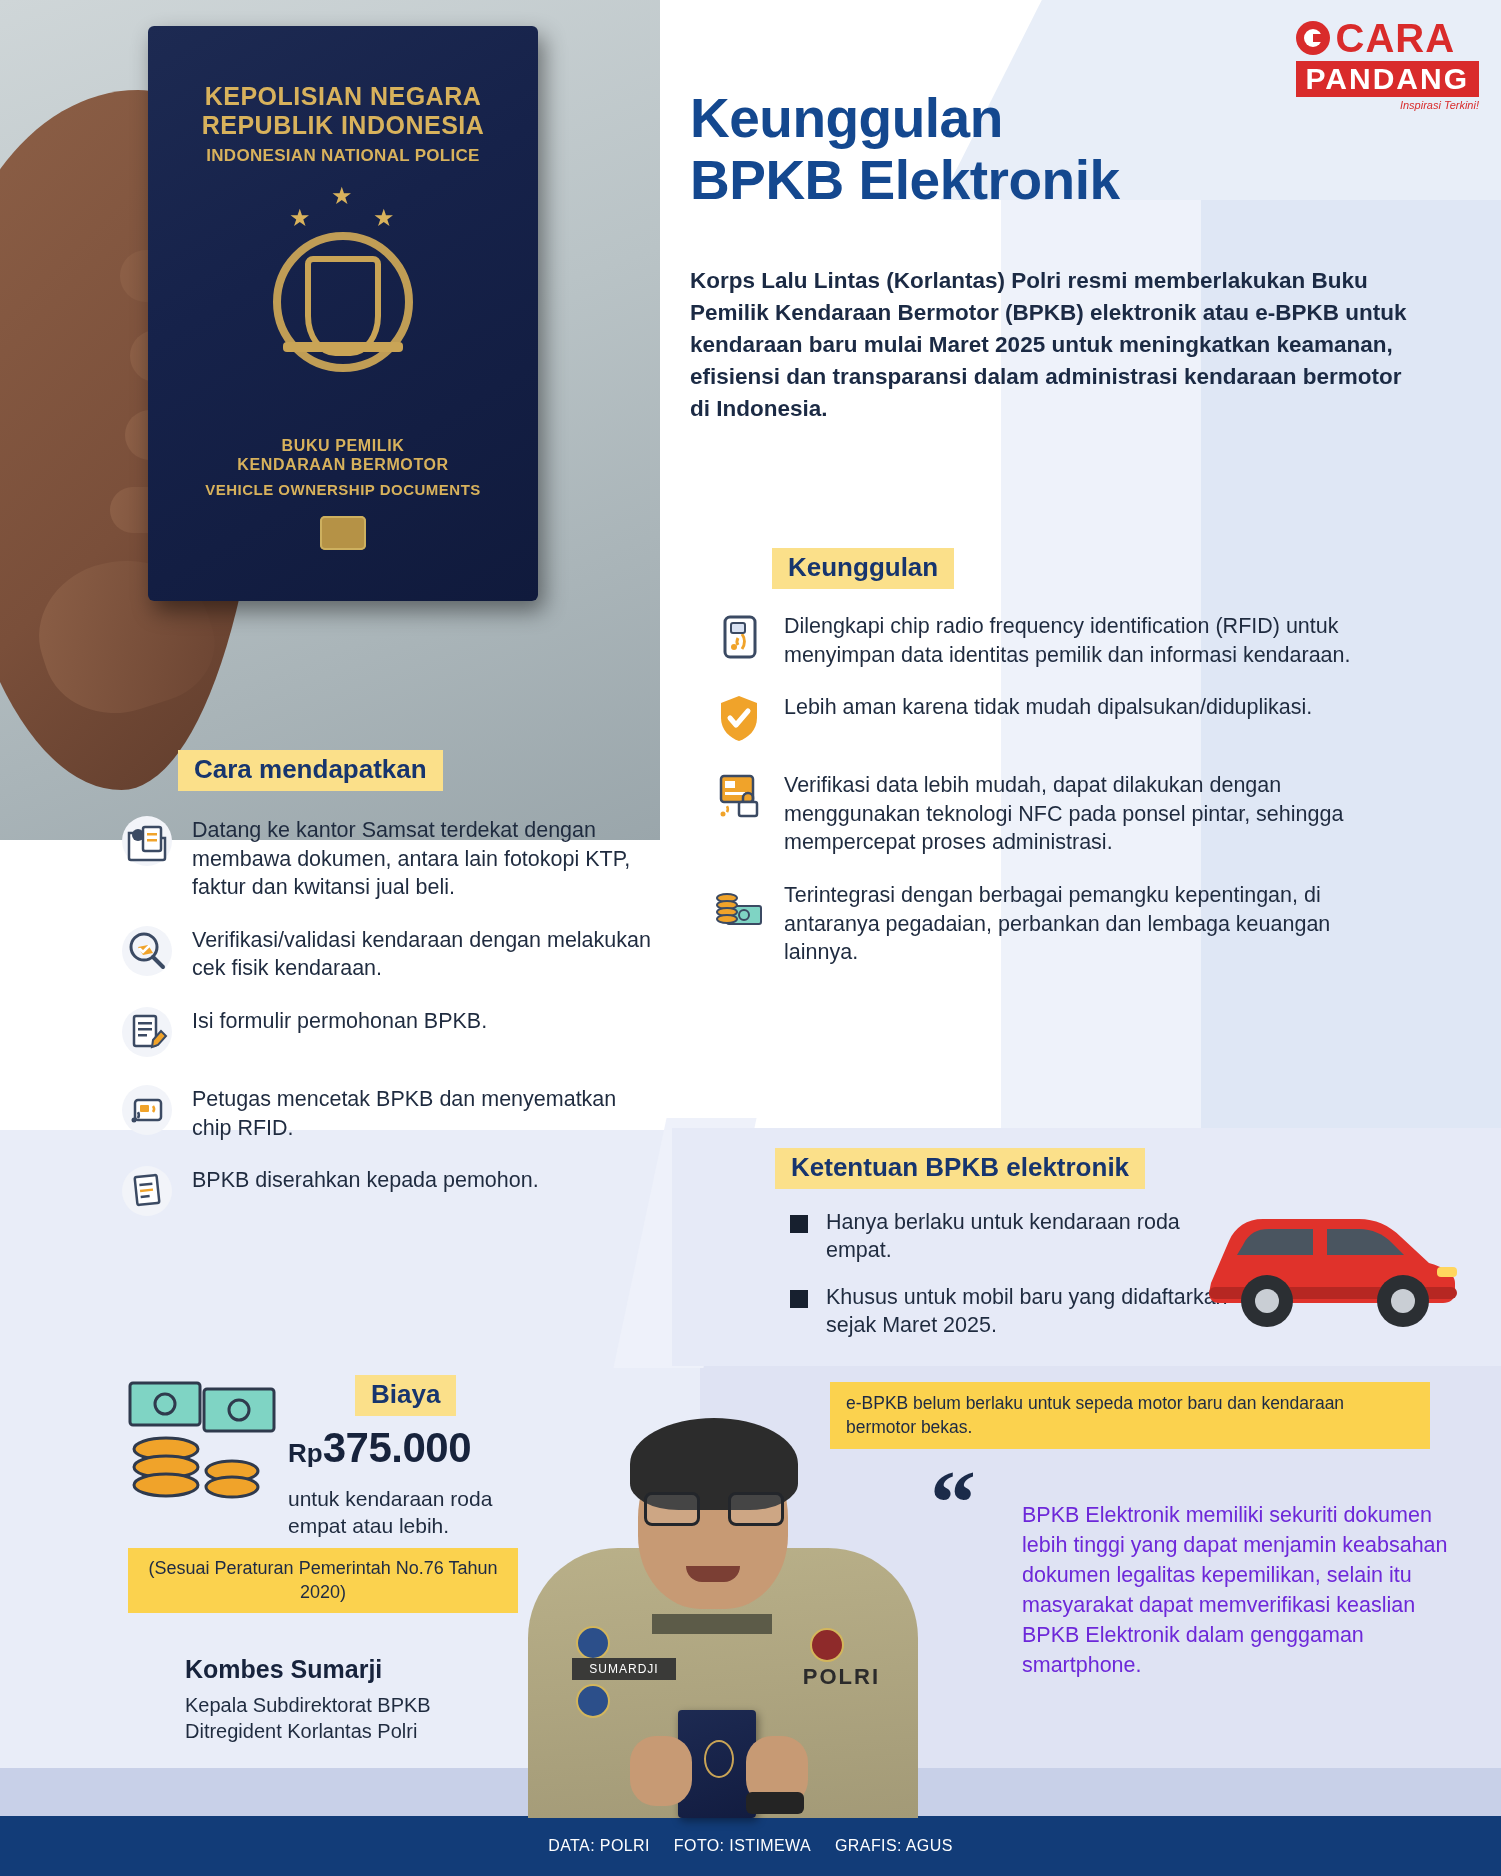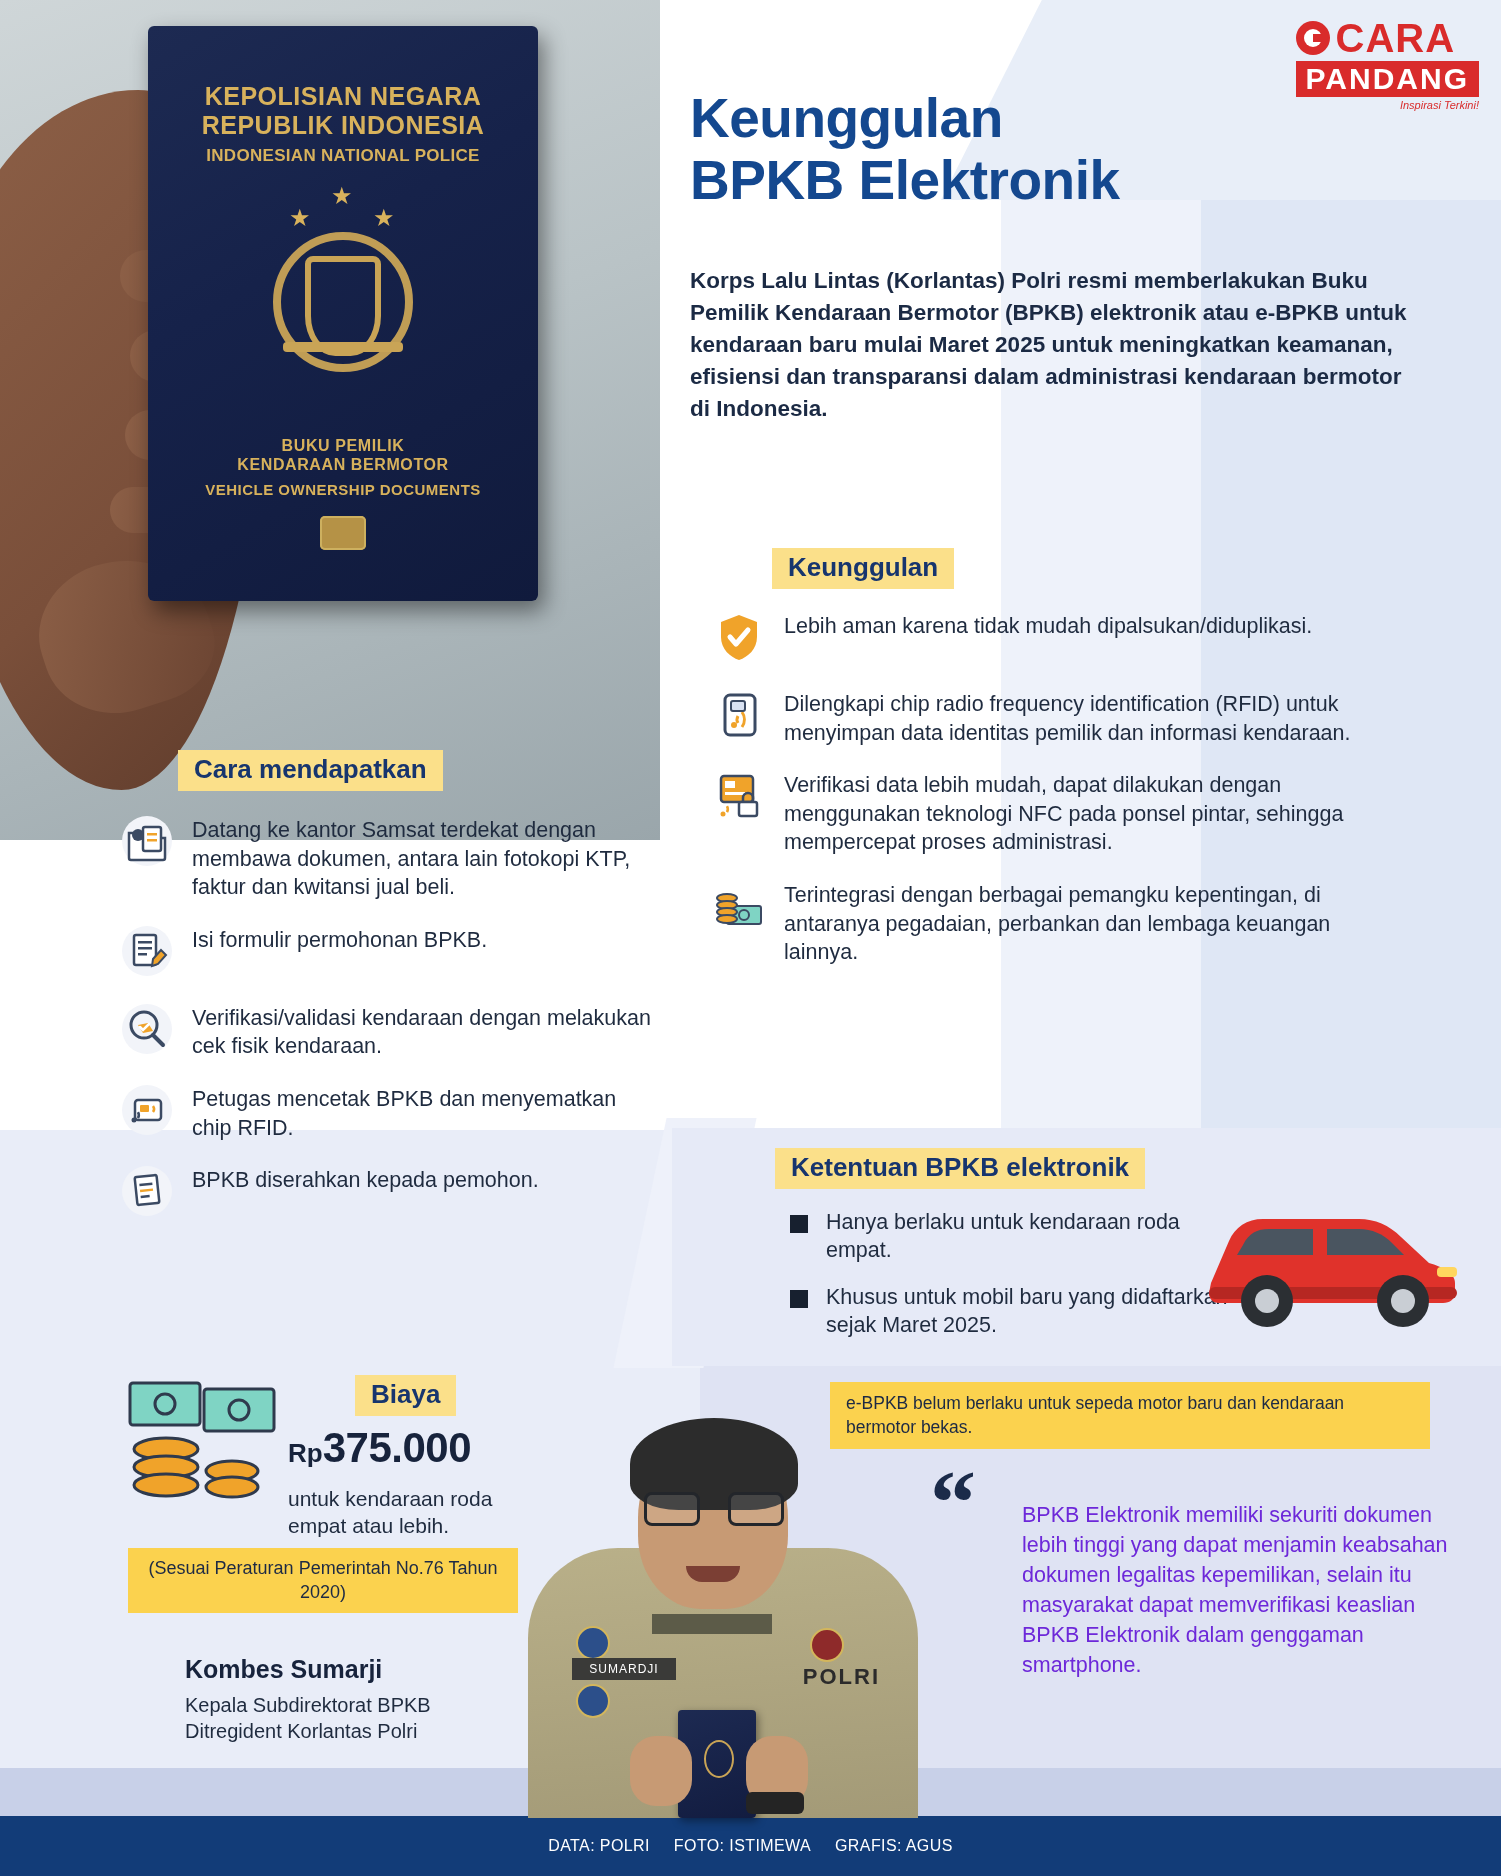--- a/index.html
+++ b/index.html
@@ -445,38 +445,38 @@
 <div class="intro">Korps Lalu Lintas (Korlantas) Polri resmi memberlakukan Buku Pemilik Kendaraan Bermotor (BPKB) elektronik atau e-BPKB untuk kendaraan baru mulai Maret 2025 untuk meningkatkan keamanan, efisiensi dan transparansi dalam administrasi kendaraan bermotor di Indonesia.</div>
 
 <div class="hl-sec" id="hl-keunggulan">
   <span class="hl">Keunggulan</span>
 </div>
 
 <div class="list-keunggulan">
   <div class="item">
     <div class="ico">
       <svg width="56" height="56" viewBox="0 0 56 56">
-        <path d="M28 6 L46 13 V28 C46 40 37 48 28 51 C19 48 10 40 10 28 V13 Z" fill="#f0a32a"></path>
-        <path d="M19 28 l6 7 l12 -14" fill="none" stroke="#ffffff" stroke-width="5" stroke-linecap="round" stroke-linejoin="round"></path>
-      </svg>
-    </div>
-    <div class="txt">Lebih aman karena tidak mudah dipalsukan/diduplikasi.</div>
-  </div>
-
-  <div class="item">
-    <div class="ico">
-      <svg width="56" height="56" viewBox="0 0 56 56">
         <rect x="14" y="8" width="30" height="40" rx="5" fill="none" stroke="#3b4a63" stroke-width="3"></rect>
         <circle cx="23" cy="38" r="3" fill="#f0a32a"></circle>
         <path d="M27 36 a7 7 0 0 1 0 -7" fill="none" stroke="#f0a32a" stroke-width="3"></path>
         <path d="M31 40 a13 13 0 0 0 0 -15" fill="none" stroke="#f0a32a" stroke-width="3"></path>
         <rect x="20" y="14" width="14" height="10" rx="2" fill="#d9e2f2" stroke="#3b4a63" stroke-width="2"></rect>
       </svg>
     </div>
     <div class="txt">Dilengkapi chip radio frequency identification (RFID) untuk menyimpan data identitas pemilik dan informasi kendaraan.</div>
+  </div>
+
+  <div class="item">
+    <div class="ico">
+      <svg width="56" height="56" viewBox="0 0 56 56">
+        <path d="M28 6 L46 13 V28 C46 40 37 48 28 51 C19 48 10 40 10 28 V13 Z" fill="#f0a32a"></path>
+        <path d="M19 28 l6 7 l12 -14" fill="none" stroke="#ffffff" stroke-width="5" stroke-linecap="round" stroke-linejoin="round"></path>
+      </svg>
+    </div>
+    <div class="txt">Lebih aman karena tidak mudah dipalsukan/diduplikasi.</div>
   </div>
 
   <div class="item">
     <div class="ico">
       <svg width="56" height="56" viewBox="0 0 56 56">
         <rect x="10" y="8" width="32" height="26" rx="3" fill="#f0a32a" stroke="#3b4a63" stroke-width="2.5"></rect>
         <rect x="14" y="13" width="10" height="7" fill="#ffffff"></rect>
         <rect x="14" y="24" width="20" height="3" fill="#ffffff"></rect>
         <rect x="28" y="34" width="18" height="14" rx="2" fill="#ffffff" stroke="#3b4a63" stroke-width="2.5"></rect>
         <path d="M32 34 v-4 a5 5 0 0 1 10 0 v4" fill="none" stroke="#3b4a63" stroke-width="2.5"></path>
@@ -518,41 +518,41 @@
         <circle cx="19" cy="22" r="6" fill="#3b4a63"></circle>
       </svg>
     </div>
     <div class="txt">Datang ke kantor Samsat terdekat dengan membawa dokumen, antara lain fotokopi KTP, faktur dan kwitansi jual beli.</div>
   </div>
 
   <div class="item">
     <div class="ico">
       <svg width="56" height="56" viewBox="0 0 56 56">
         <circle cx="28" cy="28" r="25" fill="#f2f4f9"></circle>
+        <circle cx="25" cy="24" r="13" fill="none" stroke="#3b4a63" stroke-width="3"></circle>
+        <line x1="34" y1="34" x2="44" y2="44" stroke="#3b4a63" stroke-width="4" stroke-linecap="round"></line>
+        <path d="M24 32 l-5 -8 l10 -2 l5 8 Z" fill="#f0a32a"></path>
+        <path d="M21 26 l3 3 l6 -6" fill="none" stroke="#ffffff" stroke-width="2.5" stroke-linecap="round"></path>
+      </svg>
+    </div>
+    <div class="txt">Verifikasi/validasi kendaraan dengan melakukan cek fisik kendaraan.</div>
+  </div>
+
+  <div class="item">
+    <div class="ico">
+      <svg width="56" height="56" viewBox="0 0 56 56">
+        <circle cx="28" cy="28" r="25" fill="#f2f4f9"></circle>
         <rect x="15" y="12" width="22" height="30" rx="2" fill="#ffffff" stroke="#3b4a63" stroke-width="2.5"></rect>
         <rect x="19" y="18" width="14" height="2.5" fill="#3b4a63"></rect>
         <rect x="19" y="24" width="14" height="2.5" fill="#3b4a63"></rect>
         <rect x="19" y="30" width="9" height="2.5" fill="#3b4a63"></rect>
         <path d="M34 36 l8 -9 l5 5 l-8 9 l-6 2 Z" fill="#f0a32a" stroke="#3b4a63" stroke-width="2"></path>
       </svg>
     </div>
     <div class="txt">Isi formulir permohonan BPKB.</div>
-  </div>
-
-  <div class="item">
-    <div class="ico">
-      <svg width="56" height="56" viewBox="0 0 56 56">
-        <circle cx="28" cy="28" r="25" fill="#f2f4f9"></circle>
-        <circle cx="25" cy="24" r="13" fill="none" stroke="#3b4a63" stroke-width="3"></circle>
-        <line x1="34" y1="34" x2="44" y2="44" stroke="#3b4a63" stroke-width="4" stroke-linecap="round"></line>
-        <path d="M24 32 l-5 -8 l10 -2 l5 8 Z" fill="#f0a32a"></path>
-        <path d="M21 26 l3 3 l6 -6" fill="none" stroke="#ffffff" stroke-width="2.5" stroke-linecap="round"></path>
-      </svg>
-    </div>
-    <div class="txt">Verifikasi/validasi kendaraan dengan melakukan cek fisik kendaraan.</div>
   </div>
 
   <div class="item">
     <div class="ico">
       <svg width="56" height="56" viewBox="0 0 56 56">
         <circle cx="28" cy="28" r="25" fill="#f2f4f9"></circle>
         <rect x="16" y="18" width="26" height="20" rx="3" fill="#ffffff" stroke="#3b4a63" stroke-width="2.5"></rect>
         <rect x="21" y="23" width="9" height="7" rx="1" fill="#f0a32a"></rect>
         <path d="M34 30 a5 5 0 0 0 0 -6" fill="none" stroke="#f0a32a" stroke-width="2.5"></path>
         <circle cx="15" cy="38" r="2.5" fill="#3b4a63"></circle>

